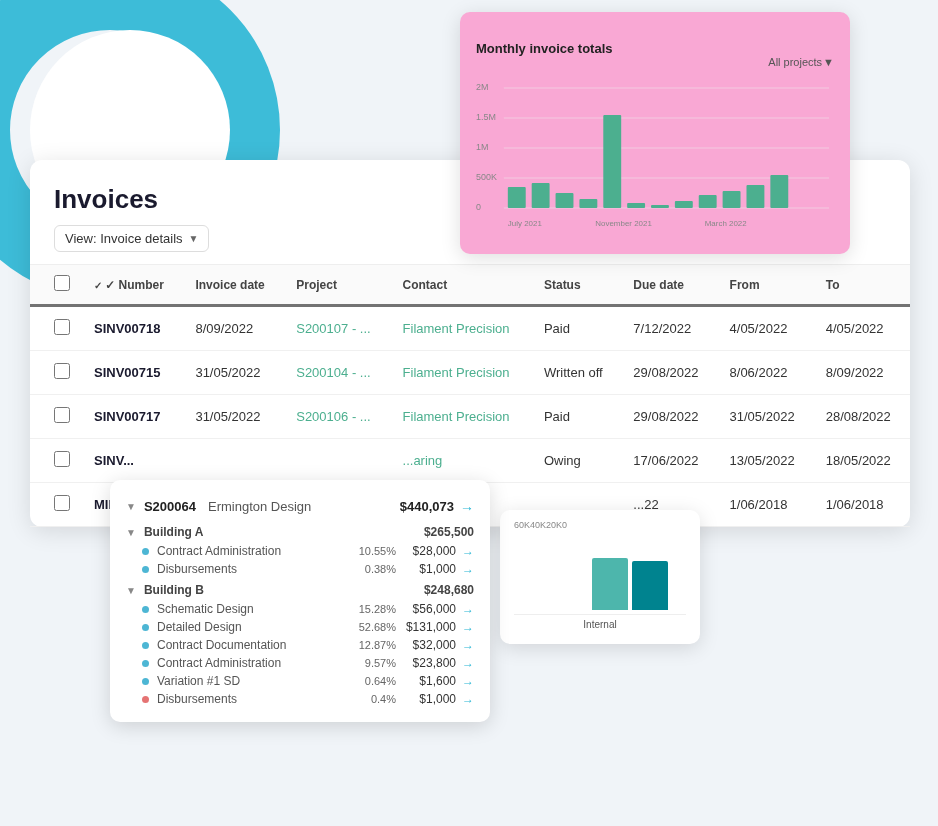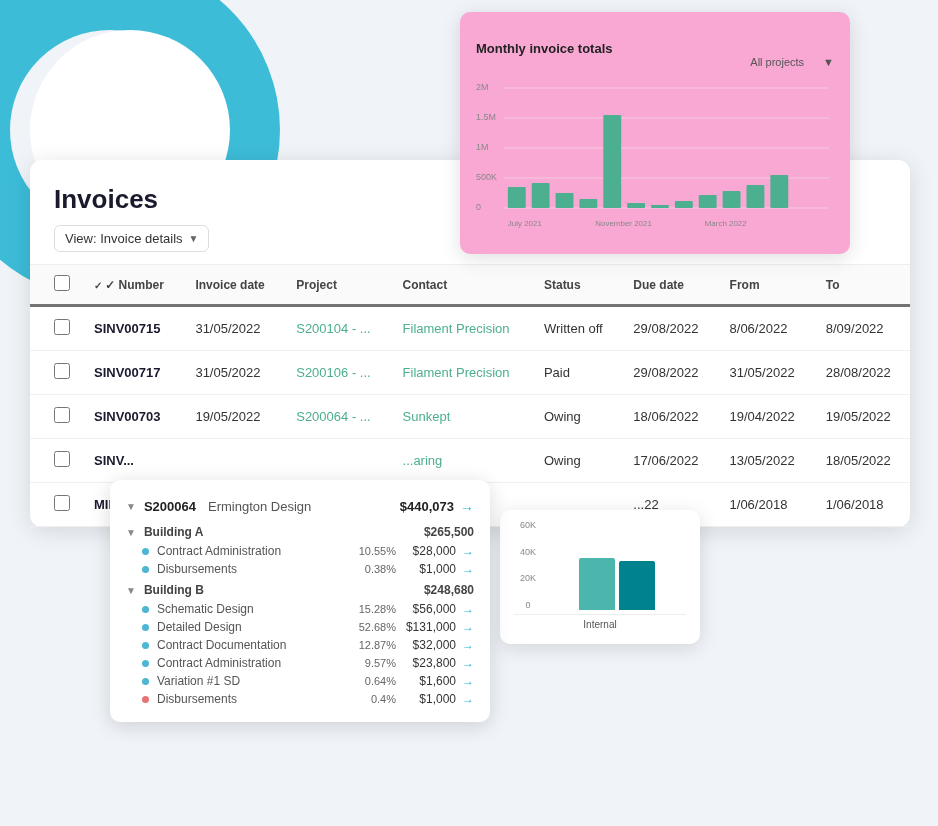--- a/index.html
+++ b/index.html
@@ -176,21 +176,21 @@
       font-size: 13px;
       font-weight: 600;
       color: #222;
     }
 
     .chart-filter {
       font-size: 11px;
       color: #555;
       display: flex;
       align-items: center;
-      gap: 19px;
+      gap: 1px;
       cursor: pointer;
       margin-top: 28px;
     }
 
     .bar-chart {
       width: 100%;
       height: 160px;
       position: relative;
     }
 
@@ -376,20 +376,31 @@
         <th>Invoice date</th>
         <th>Project</th>
         <th>Contact</th>
         <th>Status</th>
         <th>Due date</th>
         <th>From</th>
         <th>To</th>
       </tr>
     </thead>
     <tbody id="invoice-tbody">
+    <tr>
+      <td><input type="checkbox" class="checkbox" style=""></td>
+      <td><span class="inv-number">SINV00718</span></td>
+      <td>8/09/2022</td>
+      <td><a href="#" class="project-link">S200107 - ...</a></td>
+      <td><a href="#" class="contact-link">Filament Precision</a></td>
+      <td class="status-paid">Paid</td>
+      <td>7/12/2022</td>
+      <td>4/05/2022</td>
+      <td>4/05/2022</td>
+    </tr>
         <tr>
       <td><input type="checkbox" class="checkbox" style=""></td>
       <td><span class="inv-number">SINV00715</span></td>
       <td>31/05/2022</td>
       <td><a href="#" class="project-link">S200104 - ...</a></td>
       <td><a href="#" class="contact-link">Filament Precision</a></td>
       <td class="status-written-off">Written off</td>
       <td>29/08/2022</td>
       <td>8/06/2022</td>
       <td>8/09/2022</td>
@@ -397,31 +408,20 @@
         <tr>
       <td><input type="checkbox" class="checkbox" style=""></td>
       <td><span class="inv-number">SINV00717</span></td>
       <td>31/05/2022</td>
       <td><a href="#" class="project-link">S200106 - ...</a></td>
       <td><a href="#" class="contact-link">Filament Precision</a></td>
       <td class="status-paid">Paid</td>
       <td>29/08/2022</td>
       <td>31/05/2022</td>
       <td>28/08/2022</td>
-    </tr>
-        <tr>
-      <td><input type="checkbox" class="checkbox" style=""></td>
-      <td><span class="inv-number">SINV00703</span></td>
-      <td>19/05/2022</td>
-      <td><a href="#" class="project-link">S200064 - ...</a></td>
-      <td><a href="#" class="contact-link">Sunkept</a></td>
-      <td class="status-owing">Owing</td>
-      <td>18/06/2022</td>
-      <td>19/04/2022</td>
-      <td>19/05/2022</td>
     </tr>
         <tr>
       <td><input type="checkbox" class="checkbox" style=""></td>
       <td><span class="inv-number">SINV...</span></td>
       <td></td>
       <td><a href="#" class="project-link"></a></td>
       <td><a href="#" class="contact-link">...aring</a></td>
       <td class="status-owing">Owing</td>
       <td>17/06/2022</td>
       <td>13/05/2022</td>
@@ -561,21 +561,21 @@
       <span class="breakdown-pct">0.4%</span>
       <span class="breakdown-amount">$1,000</span>
       <span class="arrow-icon" style="font-size:12px;">→</span>
     </div>
   </div>
 </div>
 
 <div class="chart-panel-small">
   <div style="display:flex; align-items:flex-end; height:90px; gap:6px; justify-content:center; padding-bottom:4px;">
 
-    <div style="display:flex; flex-direction:column; justify-content:space-between; height:90px; font-size:9px; color:#888; text-align:center; min-width:28px;">
+    <div style="display:flex; flex-direction:row; justify-content:space-between; height:90px; font-size:9px; color:#888; text-align:center; min-width:28px;">
       <span>60K</span>
       <span>40K</span>
       <span>20K</span>
       <span>0</span>
     </div>
 
     <div style="display:flex; align-items:flex-end; gap:4px; height:80px; flex:1; justify-content:center;">
       <div style="width:36px; height:65%; background:#4db6ac; border-radius:2px 2px 0 0;"></div>
       <div style="width:36px; height:61%; background:#00838f; border-radius:2px 2px 0 0;"></div>
     </div>

